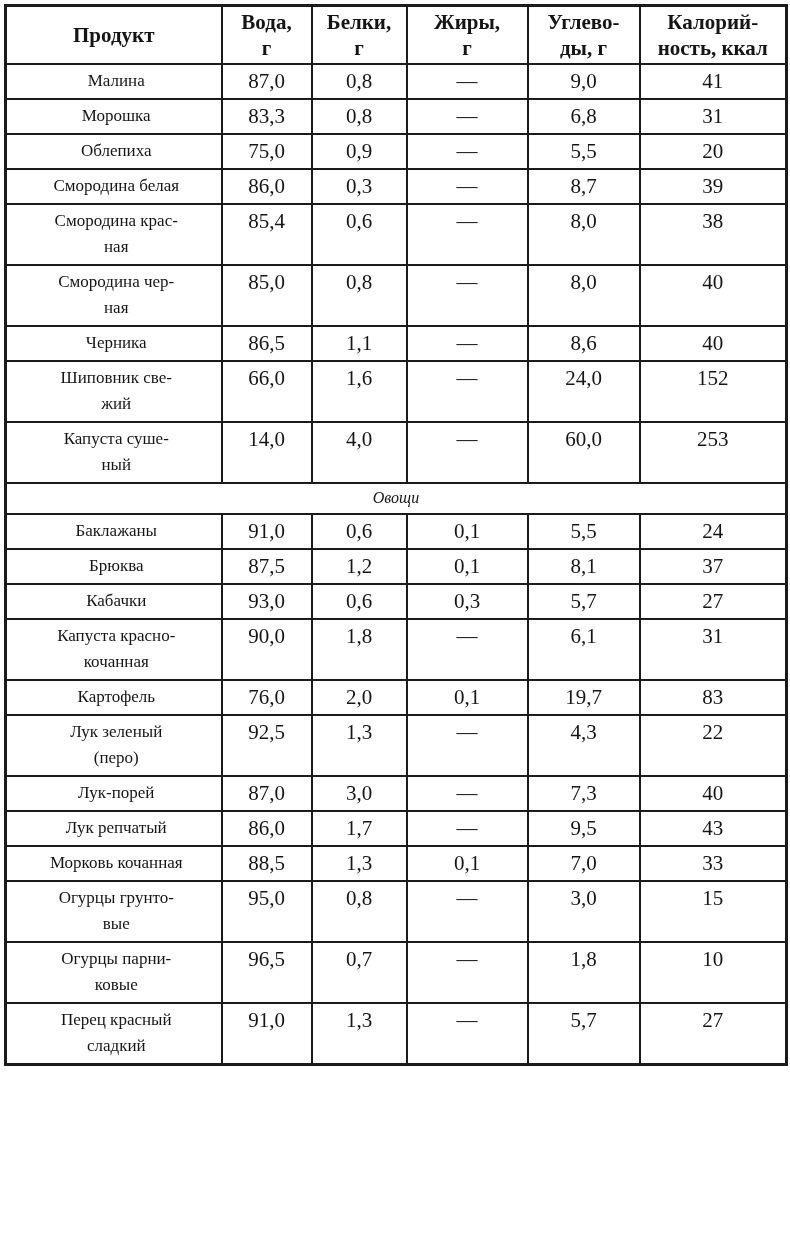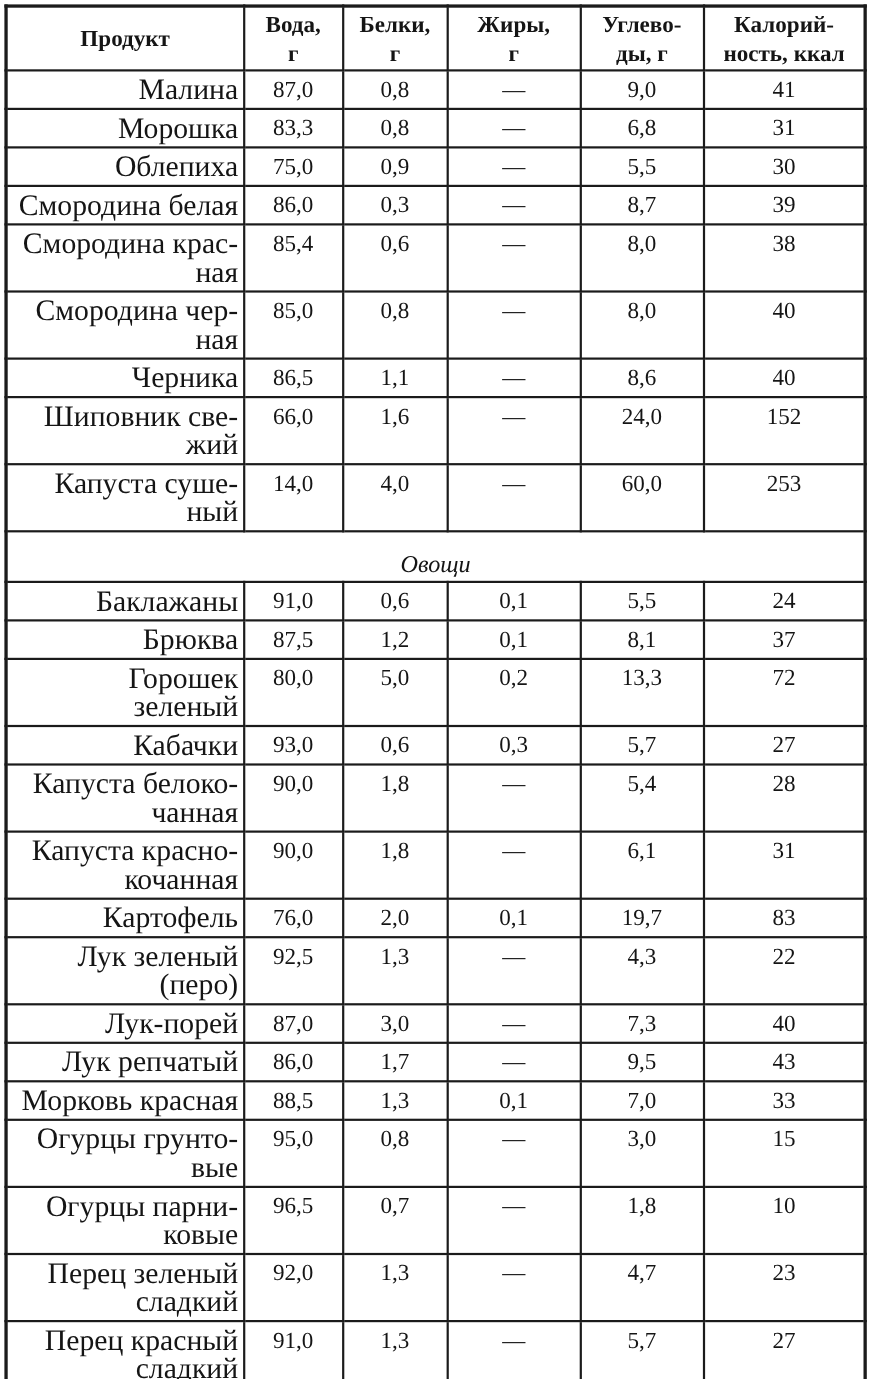--- a/index.html
+++ b/index.html
@@ -44,34 +44,34 @@
     height: 58px;
   }
   td.num-cell {
     font-size: 21px;
     line-height: 26px;
     text-align: center;
     vertical-align: top;
     padding: 3px 2px 4px 2px;
   }
   td.product-cell {
-    font-size: 27px;
+    font-size: 17px;
     line-height: 26px;
-    text-align: right;
+    text-align: center;
     vertical-align: top;
     white-space: pre-line;
     padding: 3px 4px 4px 9px;
   }
   td.section-cell {
-    font-size: 22px;
+    font-size: 16px;
     font-style: italic;
     line-height: 25px;
     text-align: center;
     vertical-align: middle;
-    padding: 16px 2px 3px 2px;
+    padding: 1px 2px 3px 2px;
   }
 </style>
 </head>
 <body>
 
 <div class="page">
   <table class="nutrition">
     <colgroup>
       <col class="c-product">
       <col class="c-water">
@@ -111,21 +111,21 @@
           <td class="num-cell">—</td>
           <td class="num-cell">6,8</td>
           <td class="num-cell">31</td>
         </tr>
         <tr>
           <td class="product-cell">Облепиха</td>
           <td class="num-cell">75,0</td>
           <td class="num-cell">0,9</td>
           <td class="num-cell">—</td>
           <td class="num-cell">5,5</td>
-          <td class="num-cell">30</td>
+          <td class="num-cell">20</td>
         </tr>
         <tr>
           <td class="product-cell">Смородина белая</td>
           <td class="num-cell">86,0</td>
           <td class="num-cell">0,3</td>
           <td class="num-cell">—</td>
           <td class="num-cell">8,7</td>
           <td class="num-cell">39</td>
         </tr>
         <tr>
@@ -183,47 +183,30 @@
           <td class="num-cell">5,5</td>
           <td class="num-cell">24</td>
         </tr>
         <tr>
           <td class="product-cell">Брюква</td>
           <td class="num-cell">87,5</td>
           <td class="num-cell">1,2</td>
           <td class="num-cell">0,1</td>
           <td class="num-cell">8,1</td>
           <td class="num-cell">37</td>
-        </tr>
-        <tr>
-          <td class="product-cell">Горошек зеленый</td>
-          <td class="num-cell">80,0</td>
-          <td class="num-cell">5,0</td>
-          <td class="num-cell">0,2</td>
-          <td class="num-cell">13,3</td>
-          <td class="num-cell">72</td>
         </tr>
         <tr>
           <td class="product-cell">Кабачки</td>
           <td class="num-cell">93,0</td>
           <td class="num-cell">0,6</td>
           <td class="num-cell">0,3</td>
           <td class="num-cell">5,7</td>
           <td class="num-cell">27</td>
         </tr>
         <tr>
-          <td class="product-cell">Капуста белоко-
-чанная</td>
-          <td class="num-cell">90,0</td>
-          <td class="num-cell">1,8</td>
-          <td class="num-cell">—</td>
-          <td class="num-cell">5,4</td>
-          <td class="num-cell">28</td>
-        </tr>
-        <tr>
           <td class="product-cell">Капуста красно-
 кочанная</td>
           <td class="num-cell">90,0</td>
           <td class="num-cell">1,8</td>
           <td class="num-cell">—</td>
           <td class="num-cell">6,1</td>
           <td class="num-cell">31</td>
         </tr>
         <tr>
           <td class="product-cell">Картофель</td>
@@ -252,21 +235,21 @@
         </tr>
         <tr>
           <td class="product-cell">Лук репчатый</td>
           <td class="num-cell">86,0</td>
           <td class="num-cell">1,7</td>
           <td class="num-cell">—</td>
           <td class="num-cell">9,5</td>
           <td class="num-cell">43</td>
         </tr>
         <tr>
-          <td class="product-cell">Морковь красная</td>
+          <td class="product-cell">Морковь кочанная</td>
           <td class="num-cell">88,5</td>
           <td class="num-cell">1,3</td>
           <td class="num-cell">0,1</td>
           <td class="num-cell">7,0</td>
           <td class="num-cell">33</td>
         </tr>
         <tr>
           <td class="product-cell">Огурцы грунто-
 вые</td>
           <td class="num-cell">95,0</td>
@@ -276,29 +259,20 @@
           <td class="num-cell">15</td>
         </tr>
         <tr>
           <td class="product-cell">Огурцы парни-
 ковые</td>
           <td class="num-cell">96,5</td>
           <td class="num-cell">0,7</td>
           <td class="num-cell">—</td>
           <td class="num-cell">1,8</td>
           <td class="num-cell">10</td>
-        </tr>
-        <tr>
-          <td class="product-cell">Перец зеленый
-сладкий</td>
-          <td class="num-cell">92,0</td>
-          <td class="num-cell">1,3</td>
-          <td class="num-cell">—</td>
-          <td class="num-cell">4,7</td>
-          <td class="num-cell">23</td>
         </tr>
         <tr>
           <td class="product-cell">Перец красный
 сладкий</td>
           <td class="num-cell">91,0</td>
           <td class="num-cell">1,3</td>
           <td class="num-cell">—</td>
           <td class="num-cell">5,7</td>
           <td class="num-cell">27</td>
         </tr>

